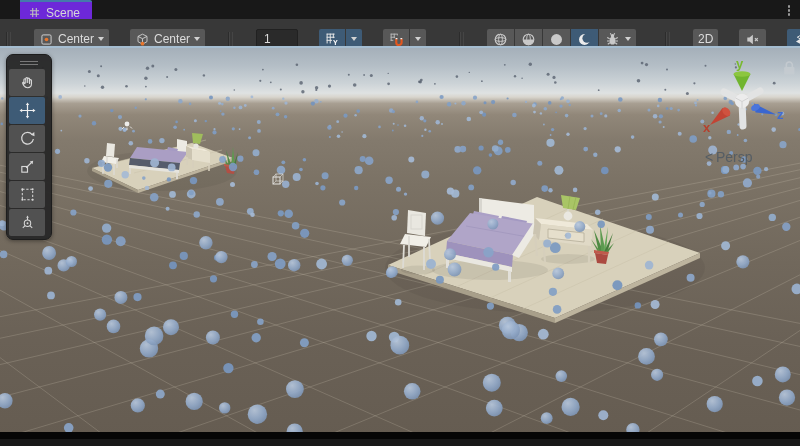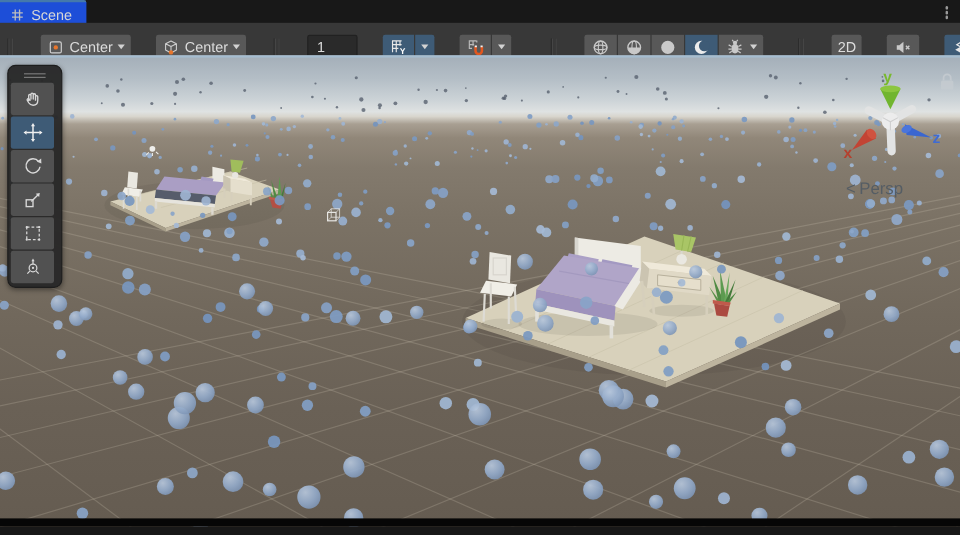--- a/index.html
+++ b/index.html
@@ -1,21 +1,21 @@
 <!DOCTYPE html>
 <html><head>
 <meta charset="utf-8">
 <style>
   html,body{margin:0;padding:0;background:#0d0d0d;width:800px;height:446px;overflow:hidden;
     font-family:"Liberation Sans","DejaVu Sans",sans-serif;-webkit-font-smoothing:antialiased;}
   #window{position:relative;width:800px;height:446px;background:#181818;}
 
   
   .tabbar{position:absolute;top:0;left:0;width:100%;height:19px;background:#181818;}
-  .tab{position:absolute;left:0;top:0;height:17px;padding:2px 12px 0 9px;background:#1d4ed8;
+  .tab{position:absolute;left:20px;top:0;height:17px;padding:2px 12px 0 9px;background:#6d28d9;
     border-top:2px solid #4579ab;display:flex;align-items:center;gap:6px;color:#d6d6d6;font-size:12px;
     border-radius:0 2px 0 0;}
   .kebab{position:absolute;right:8px;top:3px;display:flex;flex-direction:column;gap:1.5px;padding:2px;cursor:pointer;}
   .kebab i{width:2.5px;height:2.5px;border-radius:50%;background:#9a9a9a;}
 
   
   .toolbar{position:absolute;top:19px;left:0;width:100%;height:41px;background:#383838;
     display:flex;align-items:center;padding:0 4px;box-sizing:border-box;gap:21px;border-bottom:1px solid #262626;}
   .thandle{width:5px;height:15px;margin:0 2px;flex:0 0 auto;display:flex;gap:2px;}
   .thandle i{width:1px;height:100%;background:#2c2c2c;border-right:1px solid #454545;}

